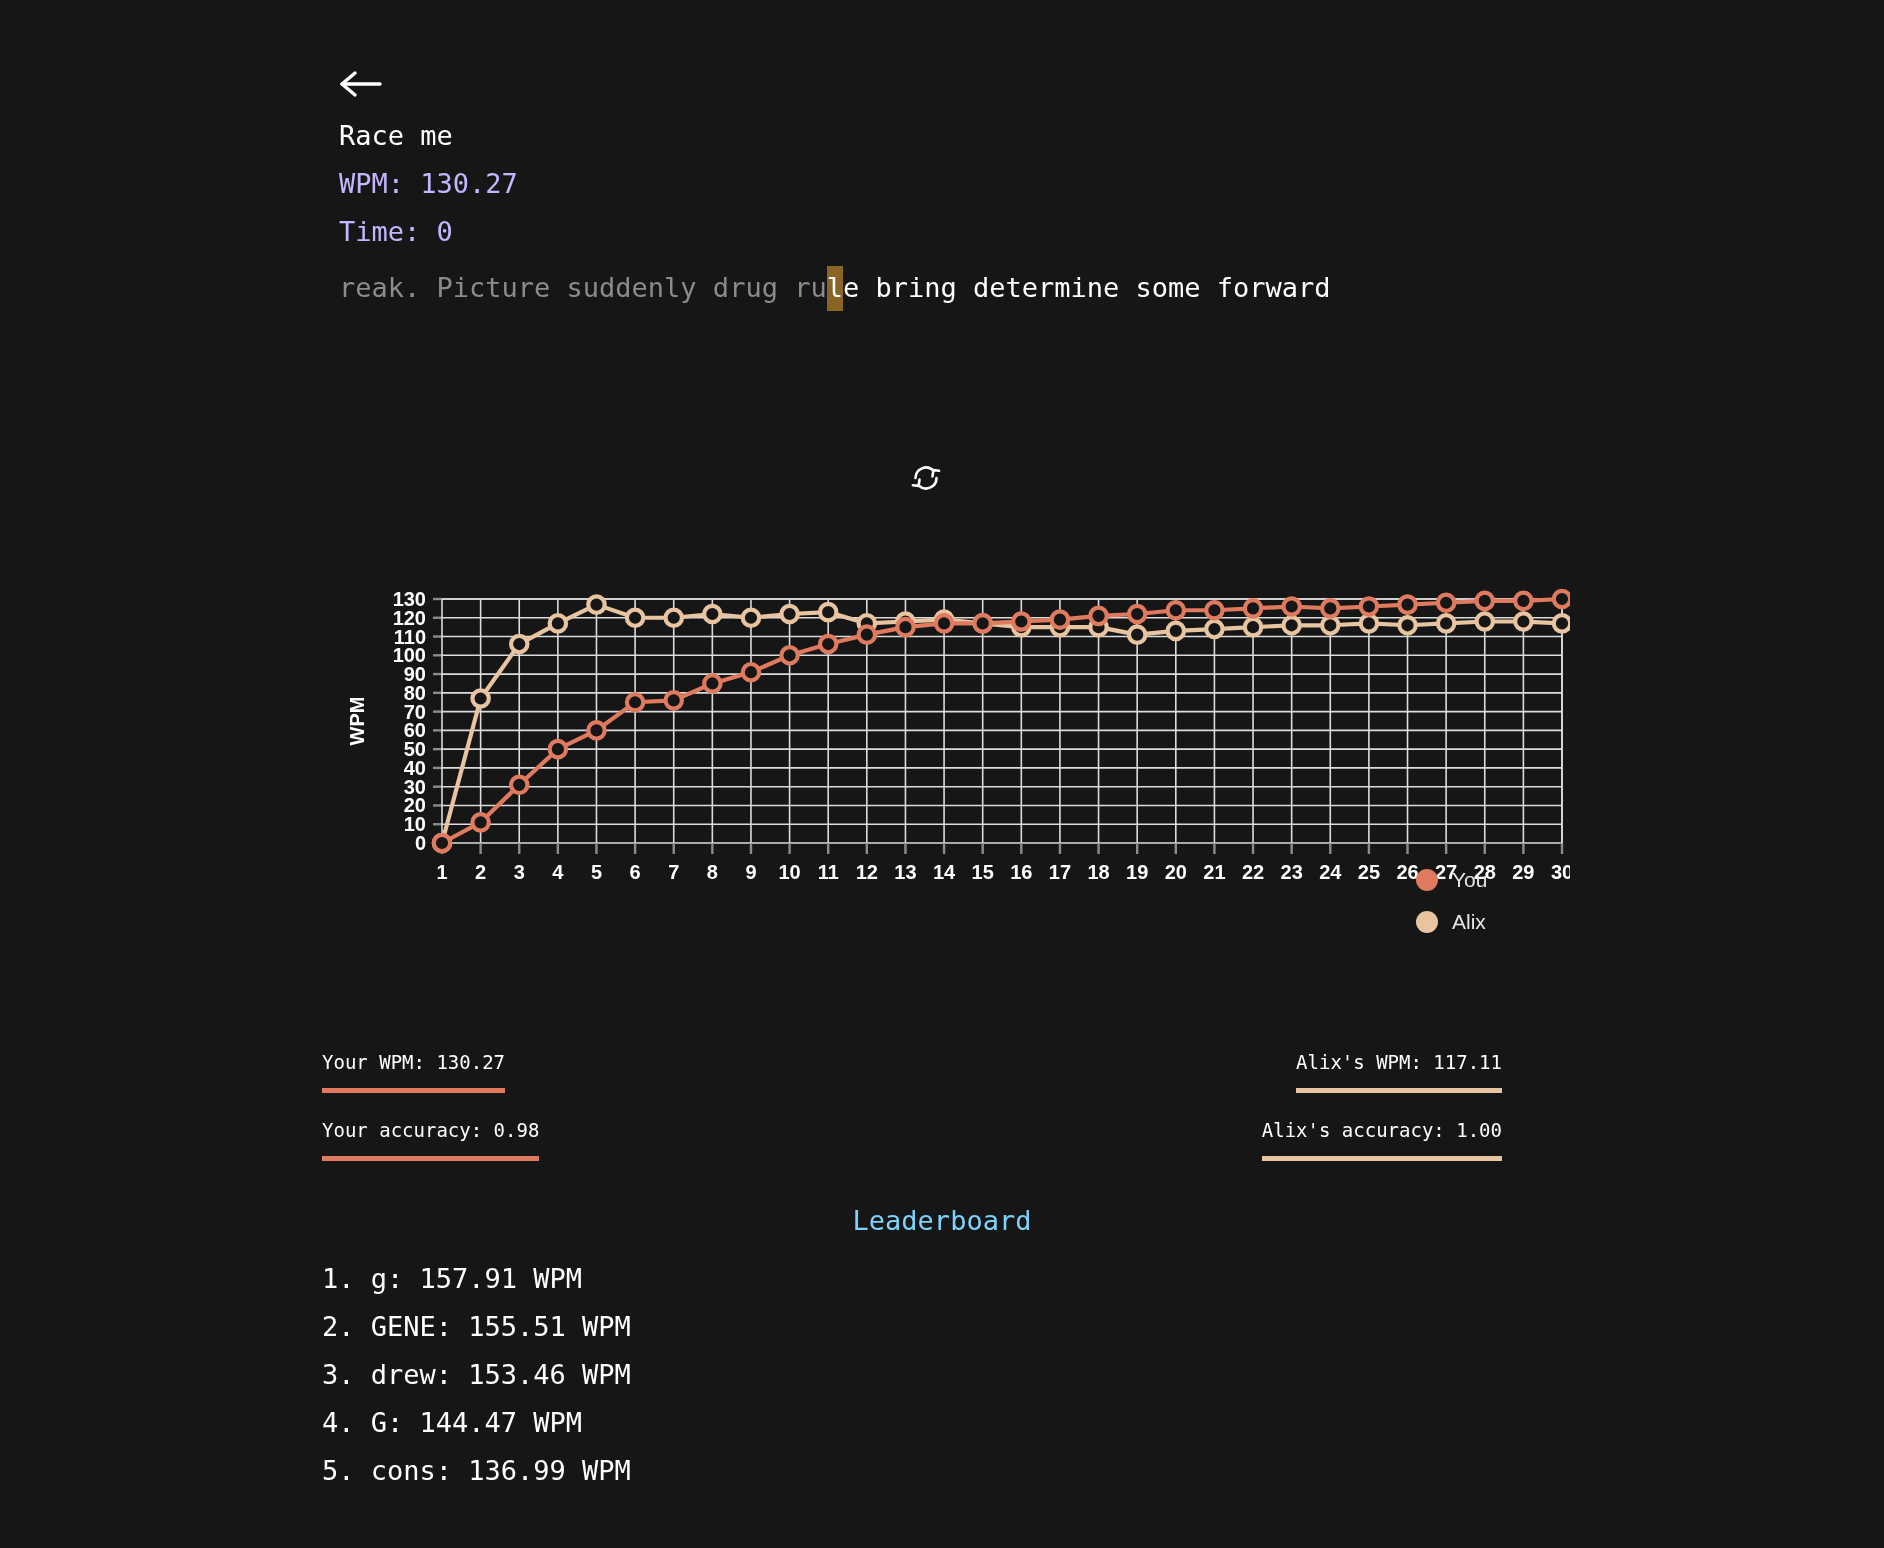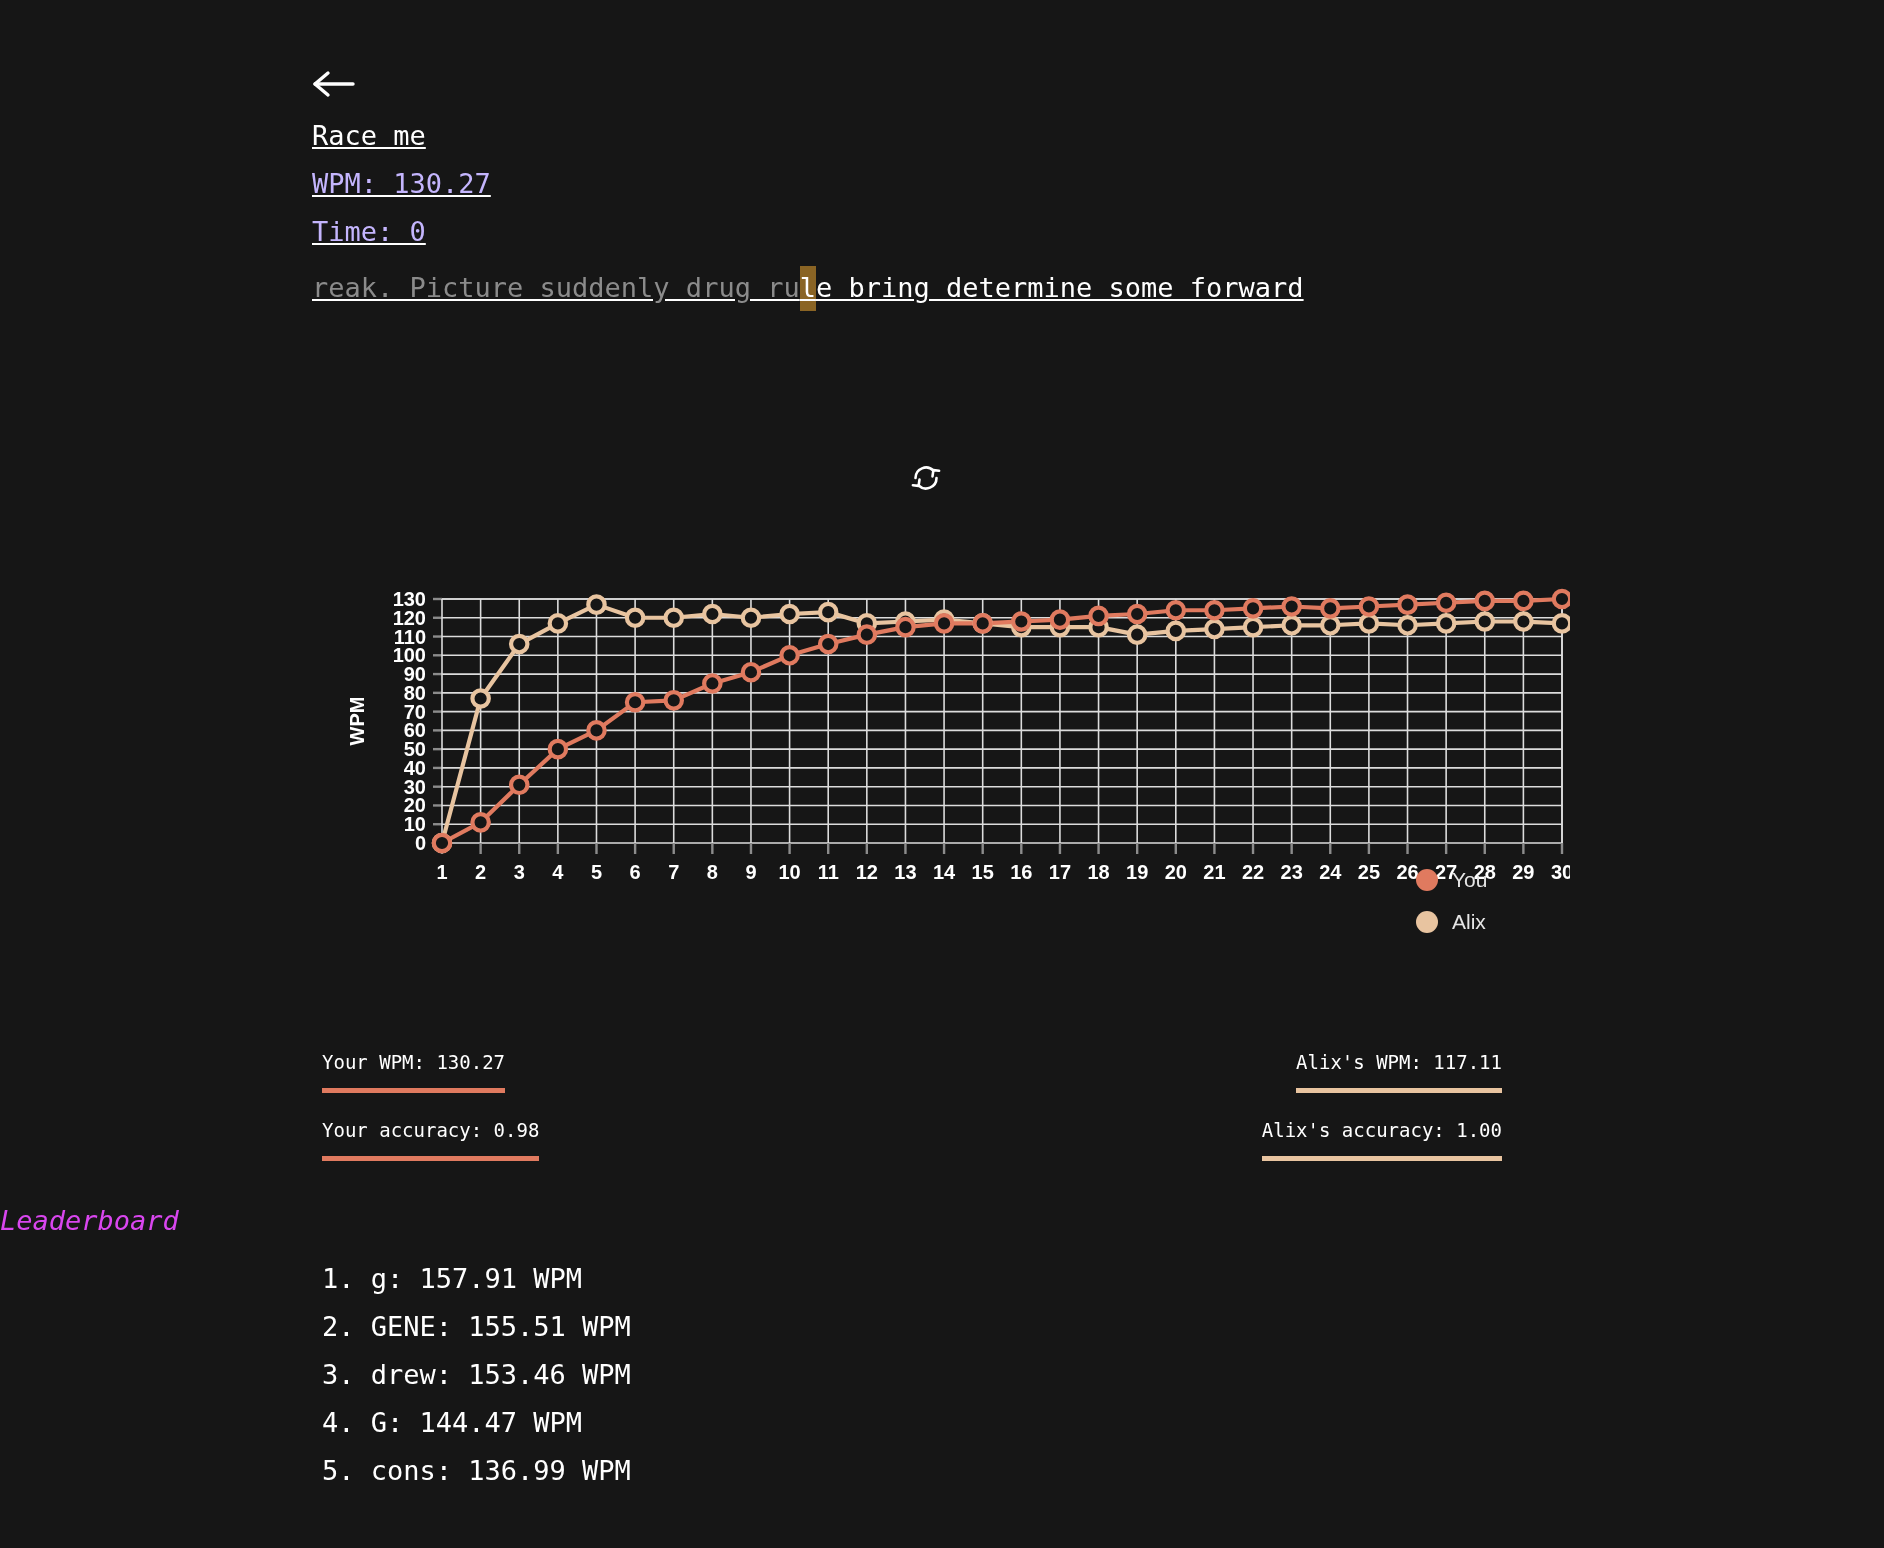--- a/index.html
+++ b/index.html
@@ -10,21 +10,21 @@
     overflow: hidden;
   }
   body {
     font-family: "DejaVu Sans Mono", "Liberation Mono", monospace;
     color: #ffffff;
   }
 
   .page { position: relative; width: 1884px; height: 1548px; }
 
   
-  .topblock { position: absolute; left: 312px; top: 56px; text-decoration: underline; }
+  .topblock { position: absolute; left: 339px; top: 56px; }
 
   .back-btn {
     width: 56px; height: 56px;
     display: flex; align-items: center; justify-content: center;
     margin-left: -6px;
     cursor: pointer;
   }
   .back-btn svg { display: block; }
 
   .race-title {
@@ -83,21 +83,22 @@
     font-size: 19px; line-height: 45px;
     white-space: pre; color: #ffffff;
     border-bottom: 5px solid #e07a5f;
     padding-bottom: 3px;
   }
   .res-txt.alt { border-bottom-color: #e8c4a0; }
 
   
   .lb-title {
     position: absolute; left: 0; top: 1205px; width: 1884px;
-    font-size: 27px; color: #d946ef; font-style: italic;
+    text-align: center;
+    font-size: 27px; color: #7dd3fc;
   }
   .lb-list {
     position: absolute; left: 322px; top: 1255px;
     list-style: none; margin: 0; padding: 0;
   }
   .lb-item {
     font-size: 27px; line-height: 48px;
     color: #ffffff; white-space: pre;
   }
 </style>

